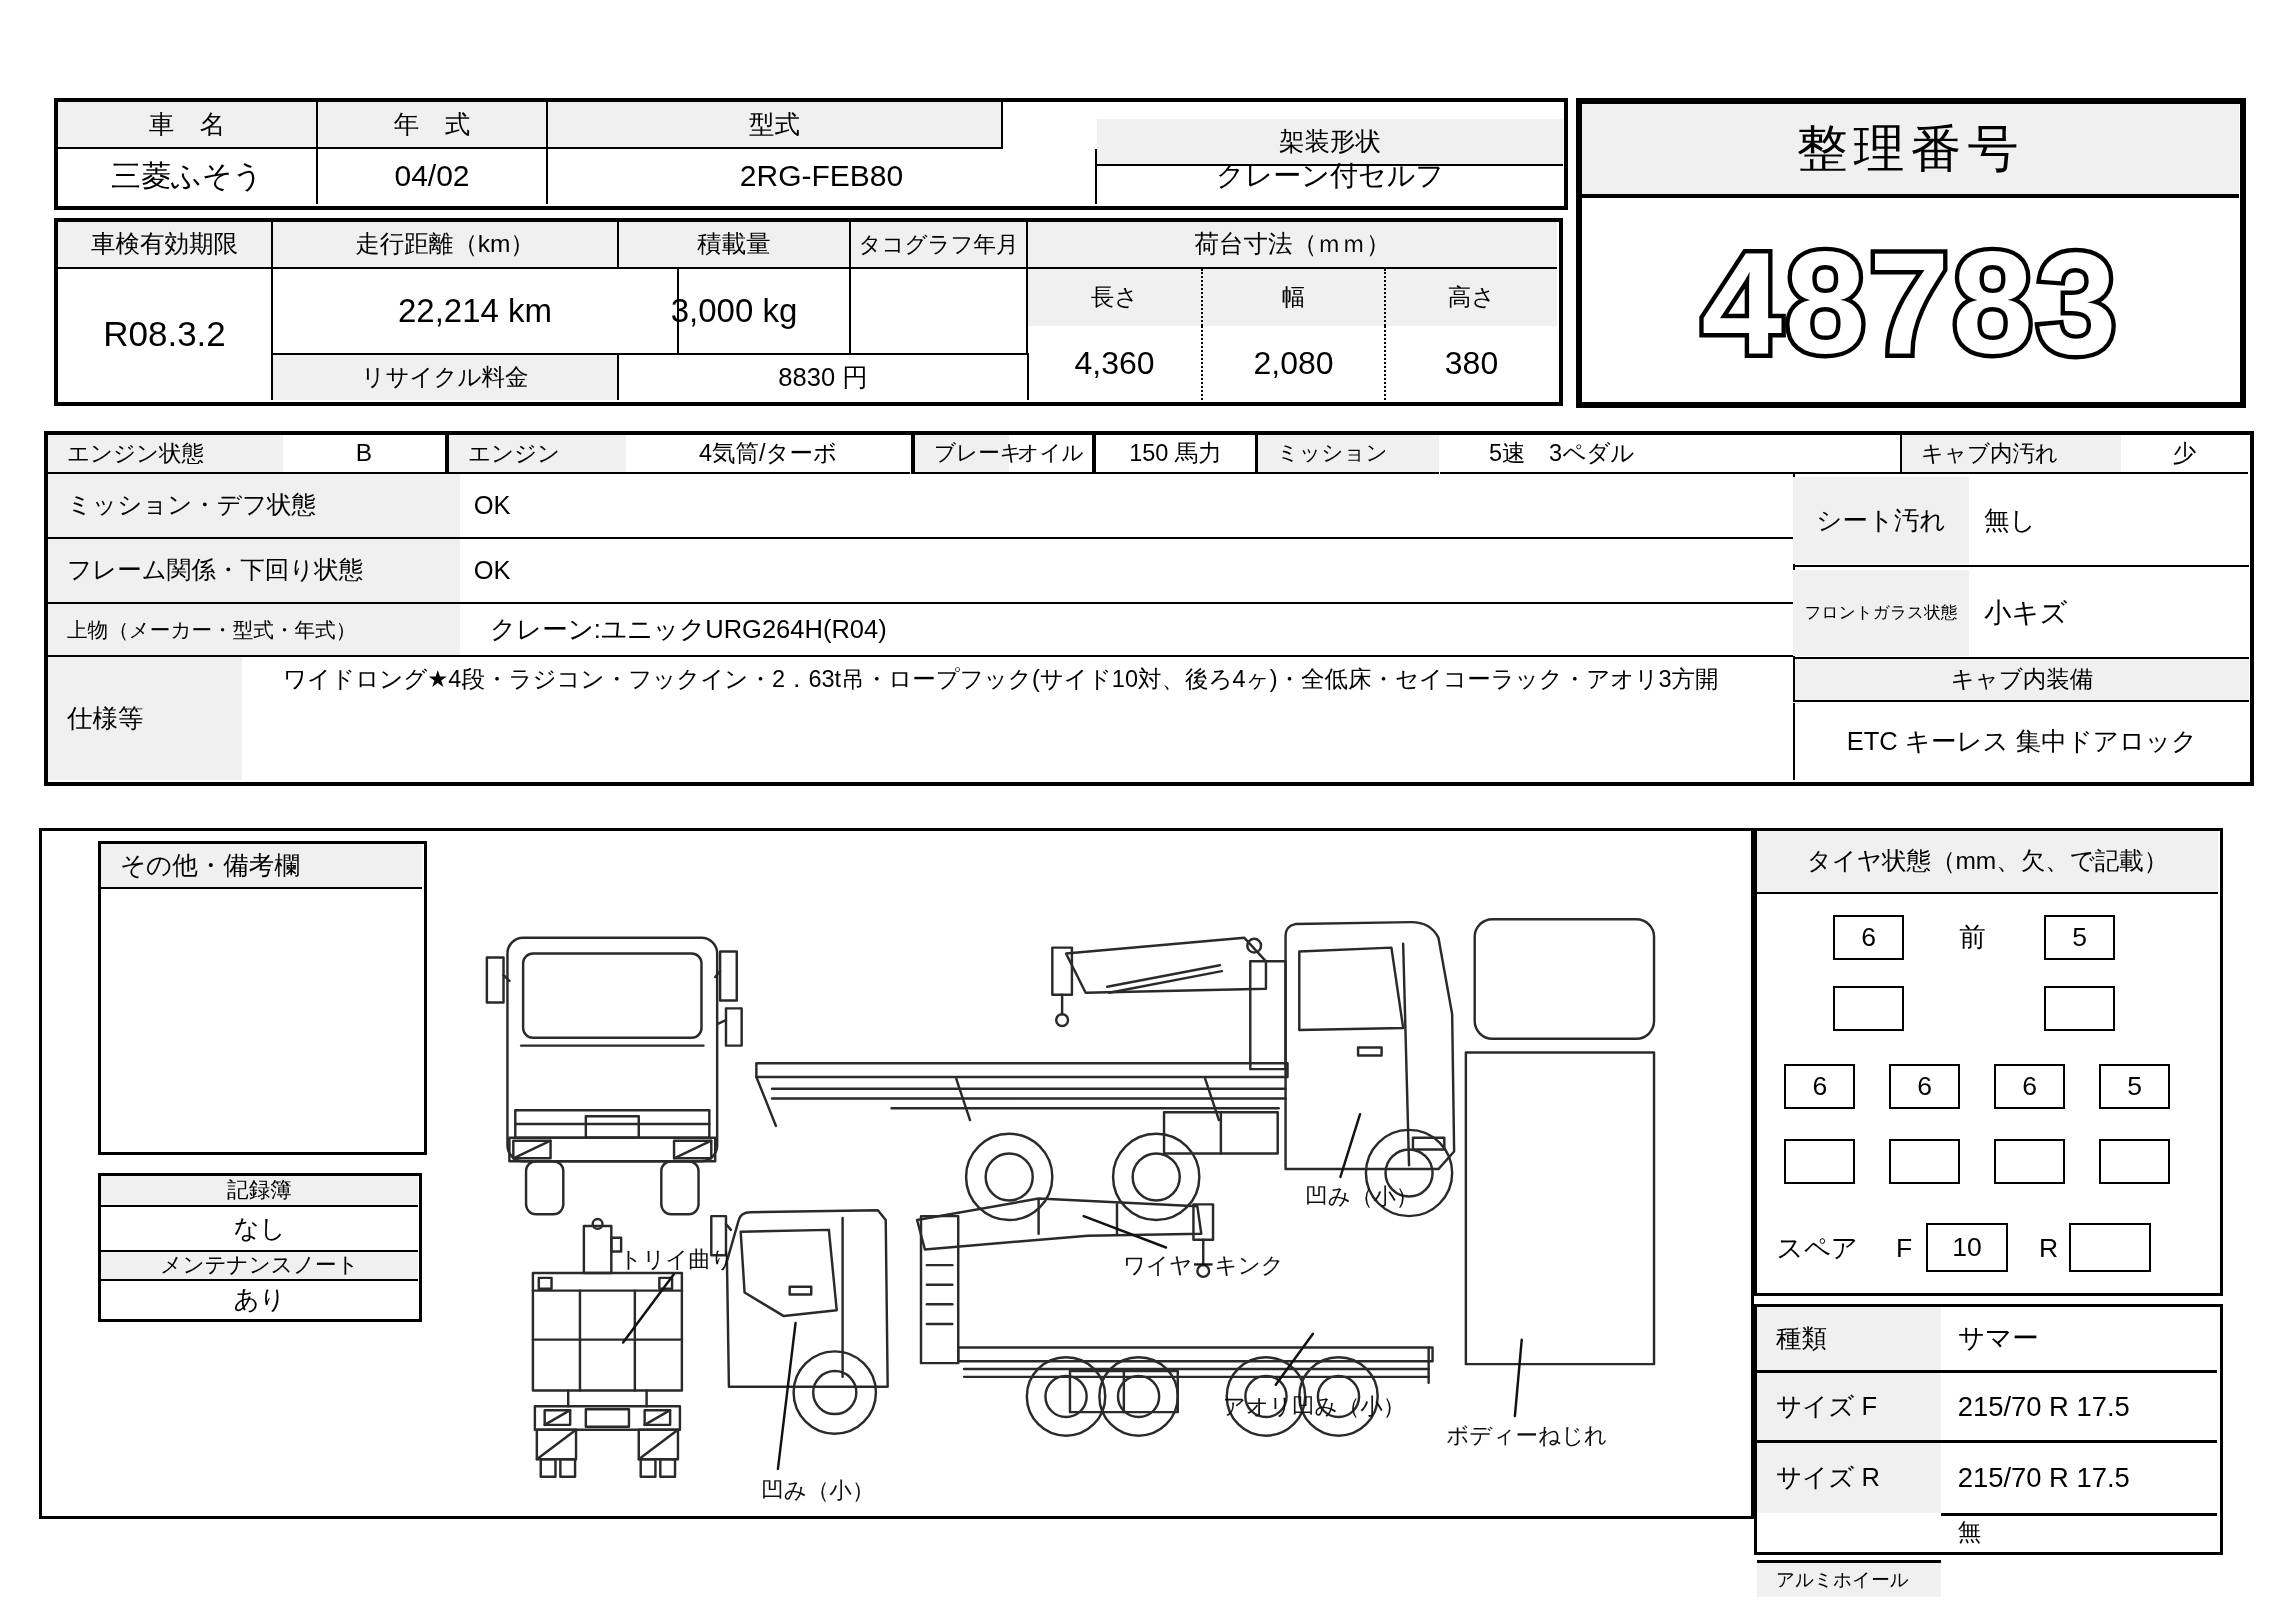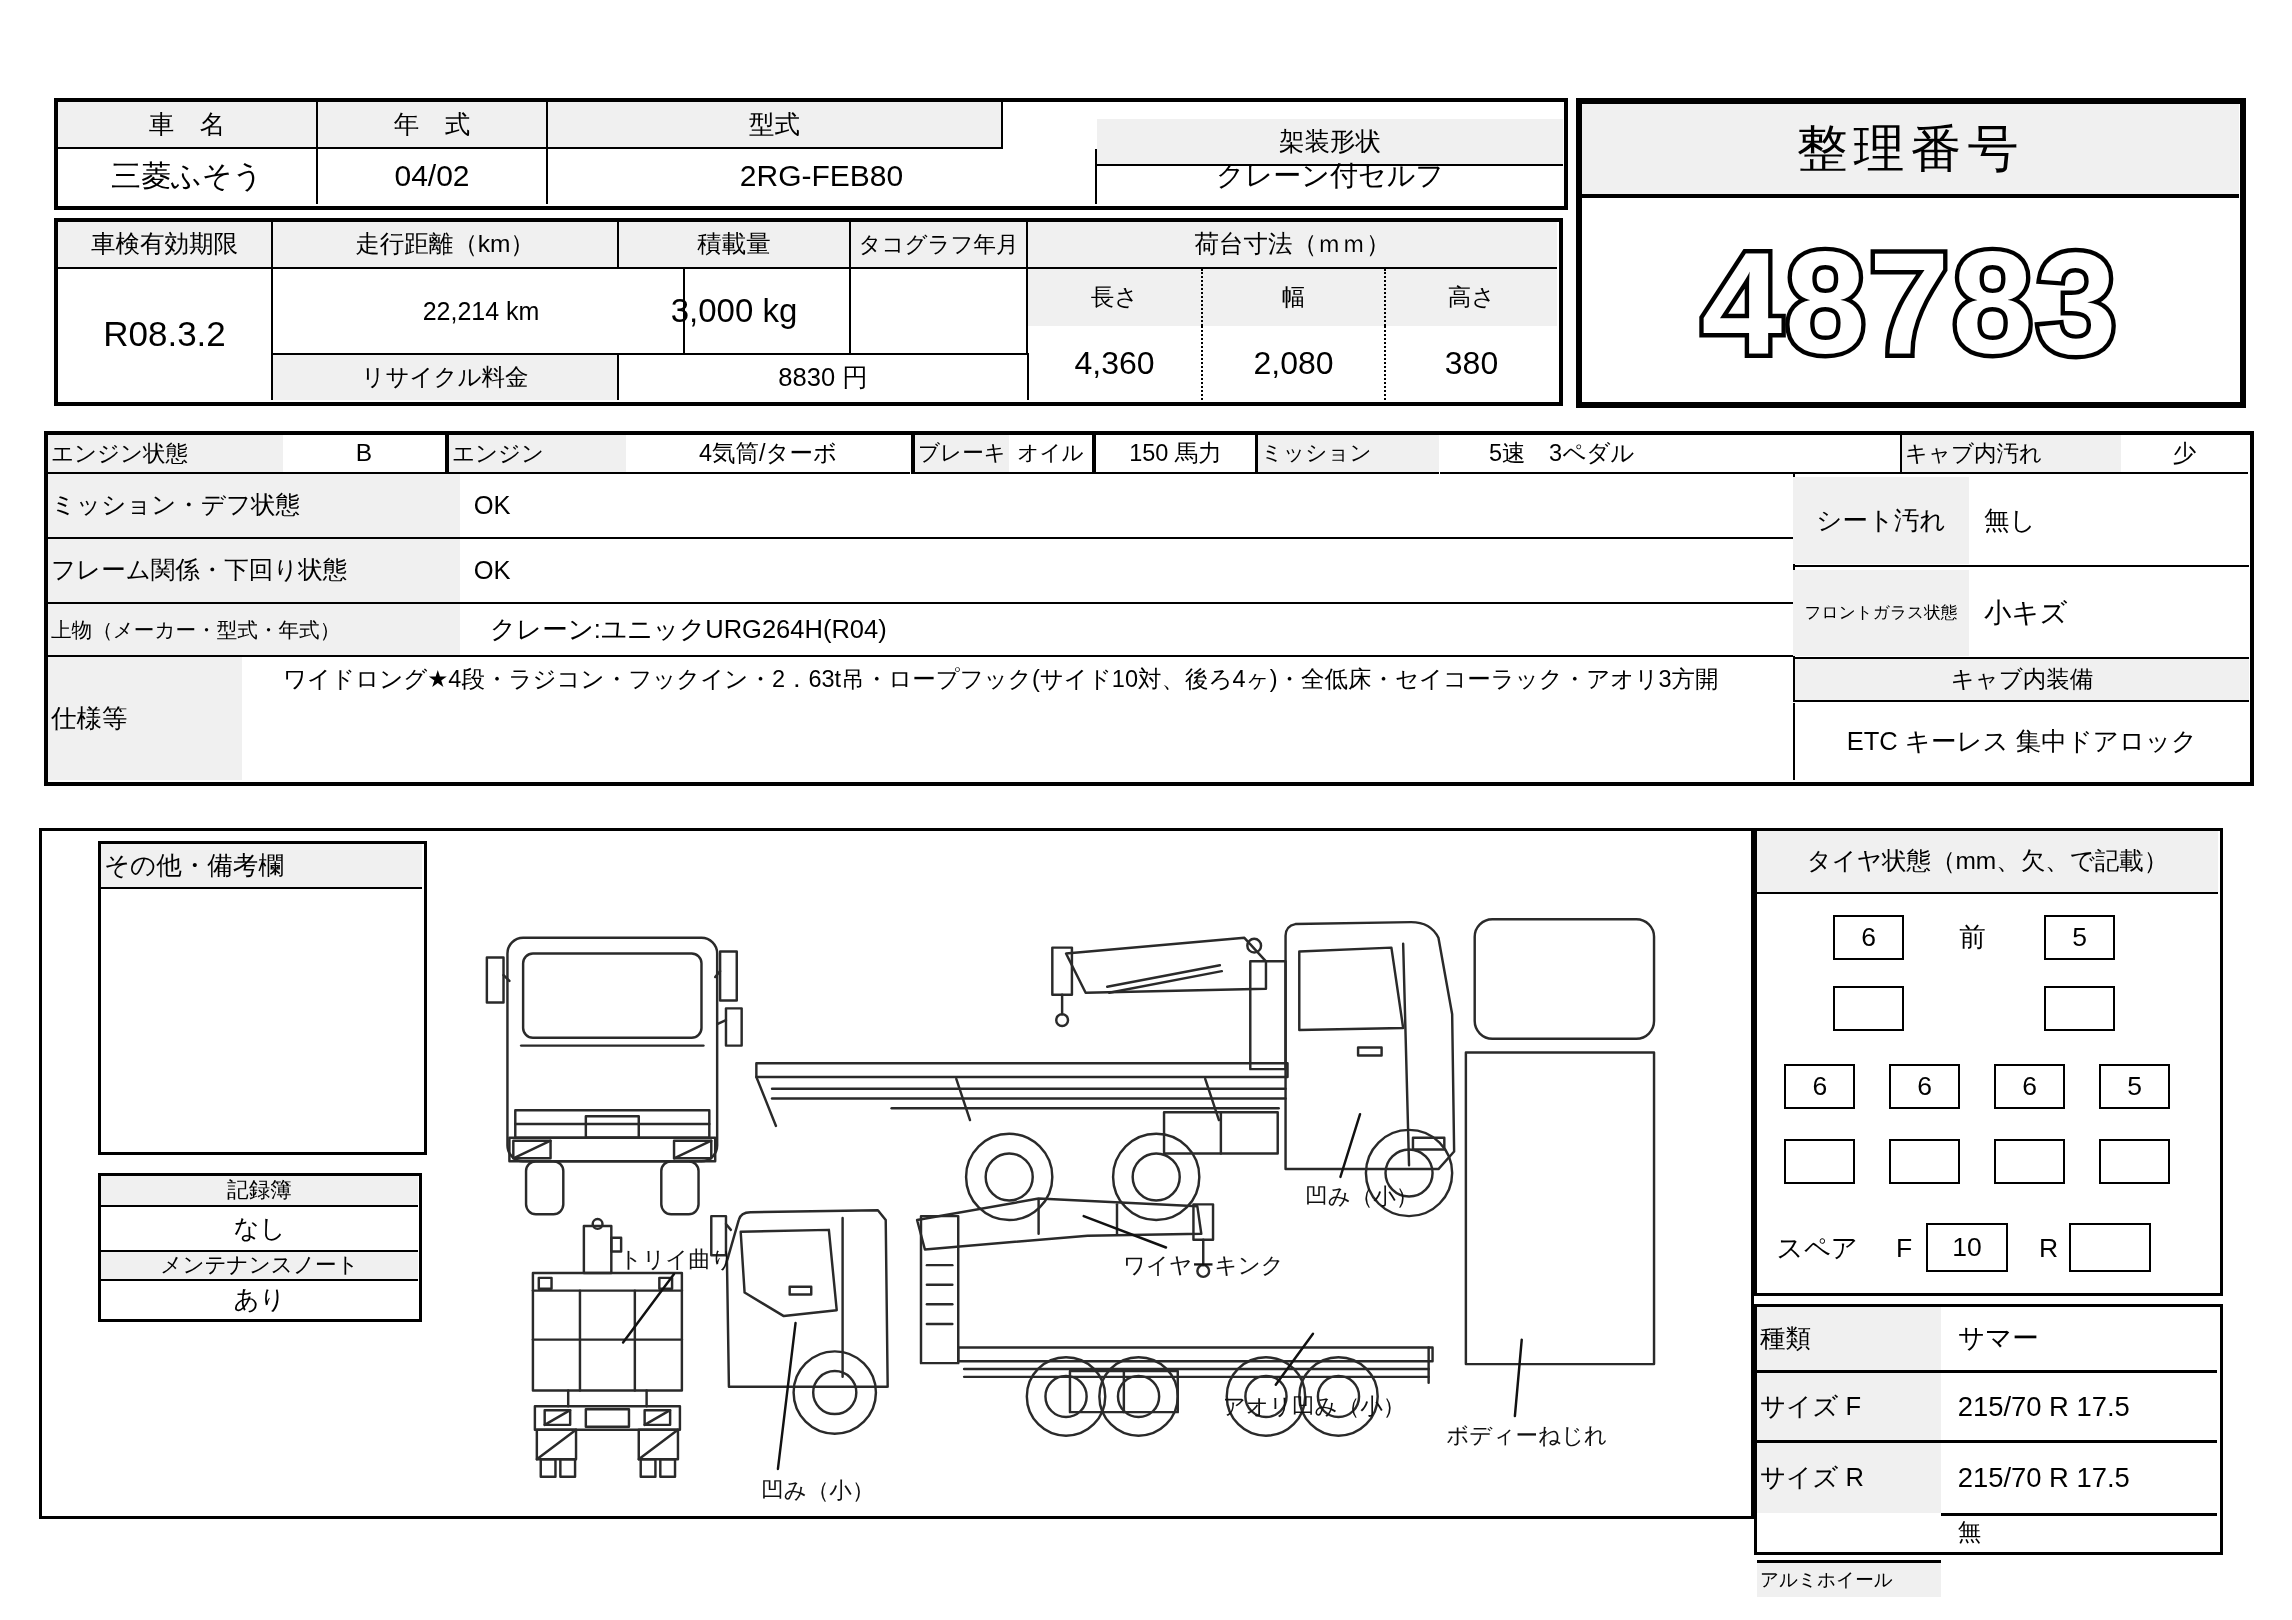--- a/index.html
+++ b/index.html
@@ -7,21 +7,21 @@
          font-family:"Liberation Sans","DejaVu Sans",sans-serif;color:#000;}
   .box{position:absolute;box-sizing:border-box;border:4.9px solid #000;background:#fff;}
   .c{position:absolute;box-sizing:border-box;display:flex;align-items:center;font-size:23.5px;line-height:1.15;white-space:nowrap;}
   .cc{justify-content:center;text-align:center;}
   .sh{background:#f0f0f0;}
   .br{border-right:2.9px solid #000;} .bb{border-bottom:2.9px solid #000;}
   .bt{border-top:2.9px solid #000;}  .bl{border-left:2.9px solid #000;}
   .br5{border-right:4.9px solid #000;} .bl5{border-left:4.9px solid #000;}
   .bt4{border-top:3.9px solid #000;}
   .dotl{border-left:2.9px dotted #000;}
-  .pad{padding-left:3px;}
+  .pad{padding-left:19px;}
   svg{display:block;}
   .tbox{position:absolute;box-sizing:border-box;border:2.9px solid #000;background:#fff;
         display:flex;align-items:center;justify-content:center;font-size:26.5px;}
 </style>
 </head>
 <body>
 
 <div id="sheet">
 
   <div class="box" style="left:54px;top:98px;width:1514px;height:112px;">
@@ -43,21 +43,21 @@
   </div>
 
   <div class="box" style="left:54px;top:218px;width:1509px;height:188px;">
     <div class="c cc sh br bb" style="left:0;top:0;width:215px;height:47px;font-size:24.5px;">車検有効期限</div>
     <div class="c cc sh br bb" style="left:215px;top:0;width:346px;height:47px;font-size:24.5px;">走行距離（km）</div>
     <div class="c cc sh br bb" style="left:561px;top:0;width:232px;height:47px;font-size:24.5px;">積載量</div>
     <div class="c cc sh br bb" style="left:793px;top:0;width:177px;height:47px;font-size:22.5px;">タコグラフ年月</div>
     <div class="c cc sh bb" style="left:970px;top:0;width:529px;height:47px;font-size:24.5px;">荷台寸法（ｍｍ）</div>
 
     <div class="c cc br" style="left:0;top:47px;width:215px;height:131px;font-size:35px;">R08.3.2</div>
-    <div class="c cc br" style="left:215px;top:47px;width:406px;height:84px;font-size:25px;margin-left:6px;">22,214 km</div>
+    <div class="c cc br" style="left:215px;top:47px;width:406px;height:84px;font-size:33px;">22,214 km</div>
     <div class="c cc br" style="left:561px;top:47px;width:232px;height:84px;font-size:33px;">3,000 kg</div>
     <div class="c cc br" style="left:793px;top:47px;width:177px;height:84px;"></div>
 
     <div class="c cc sh br bt" style="left:215px;top:131px;width:346px;height:47px;font-size:23.5px;">リサイクル料金</div>
     <div class="c cc br bt" style="left:561px;top:131px;width:410px;height:47px;font-size:25.5px;">8830 円</div>
 
     <div class="c cc sh" style="left:970px;top:47px;width:173px;height:57px;font-size:23.5px;">長さ</div>
     <div class="c cc sh dotl" style="left:1143px;top:47px;width:183px;height:57px;font-size:23.5px;">幅</div>
     <div class="c cc sh dotl" style="left:1326px;top:47px;width:173px;height:57px;font-size:23.5px;">高さ</div>
     <div class="c cc" style="left:970px;top:104px;width:173px;height:74px;font-size:32px;">4,360</div>

